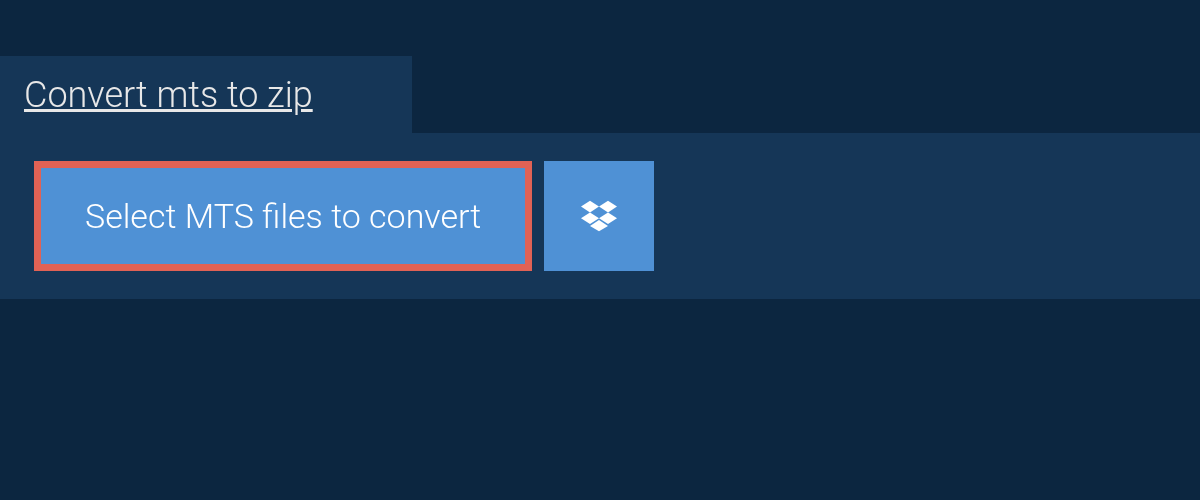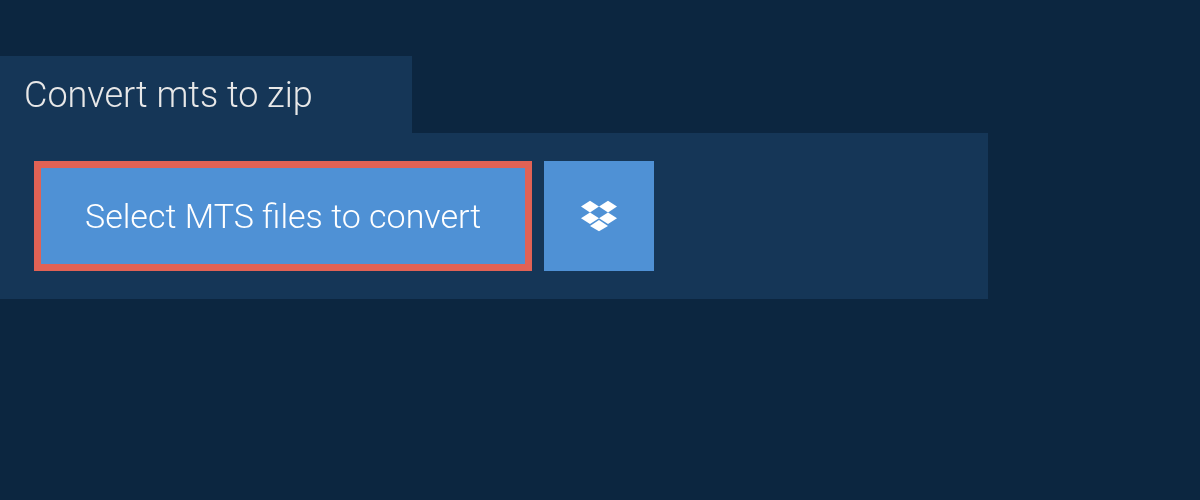--- a/index.html
+++ b/index.html
@@ -19,26 +19,27 @@
       top: 56px;
       left: 0;
       background: #153657;
       padding: 18px 32px 18px 24px;
       width: 412px;
     }
     .tab-text {
       color: #e8e8e8;
       font-size: 36px;
       font-weight: 300;
+      text-decoration: underline;
     }
     .panel {
       position: absolute;
       top: 133px;
       left: 0;
-      width: 988px;
+      width: 1200px;
       background: #153657;
       padding: 28px 0 28px 34px;
     }
     .button-group {
       display: flex;
       gap: 12px;
       align-items: stretch;
     }
     .select-button {
       background: #4f91d5;

